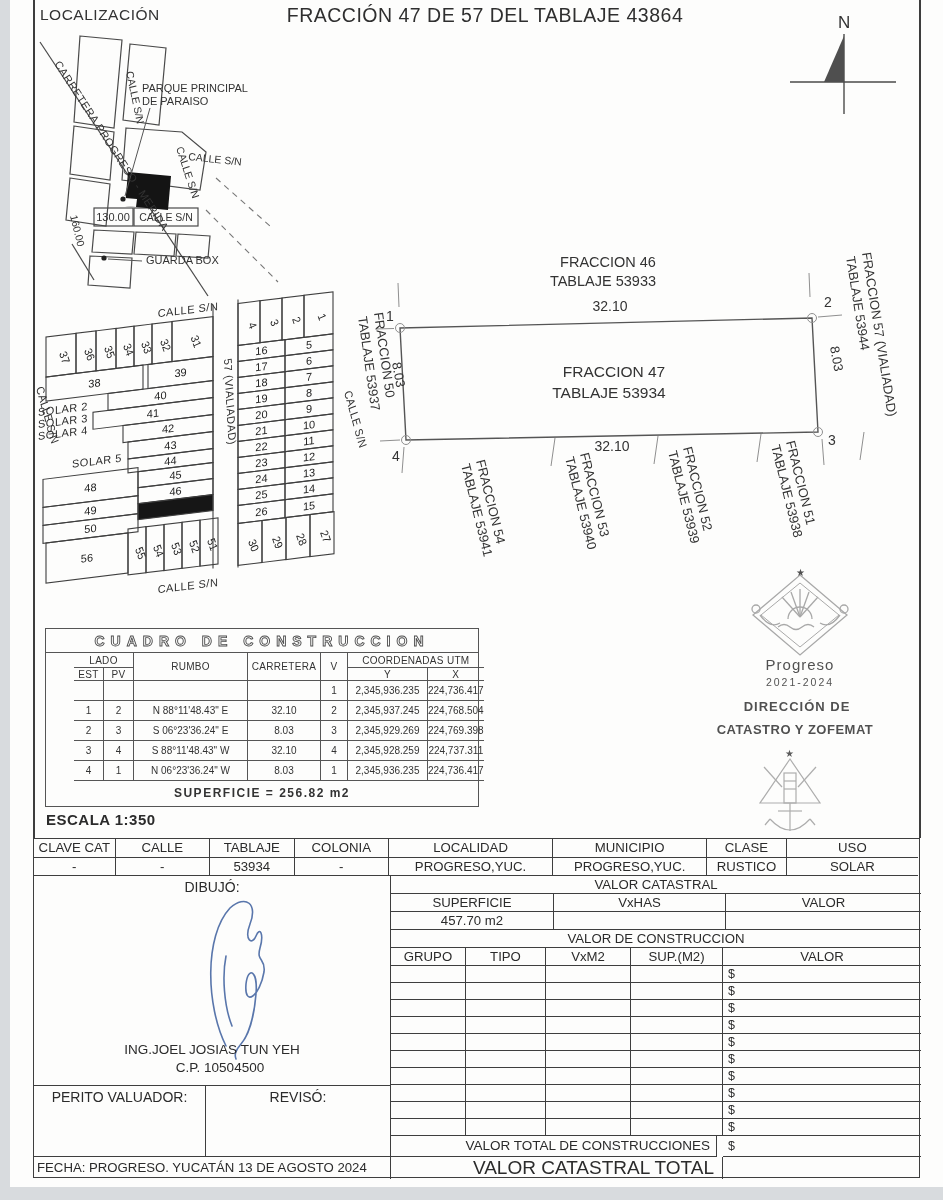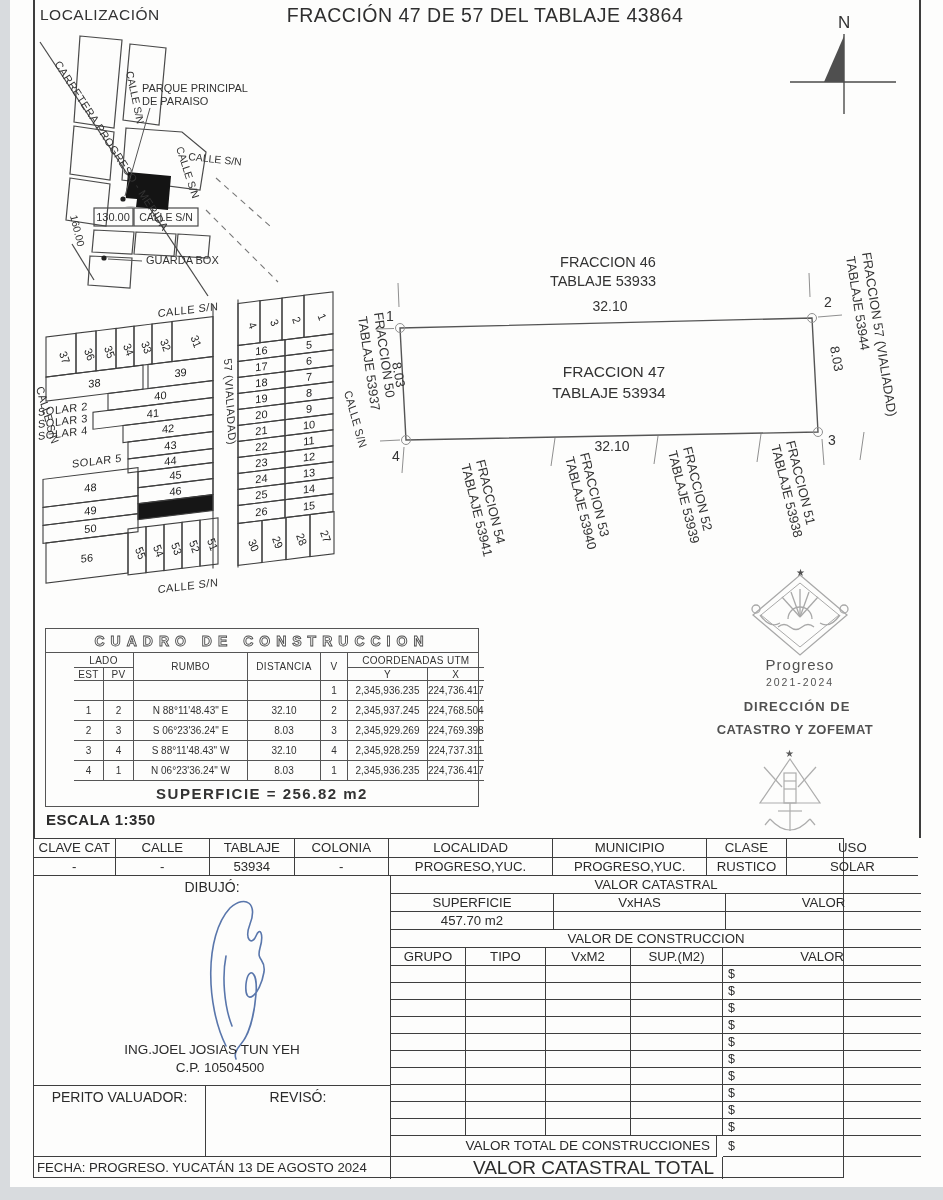--- a/index.html
+++ b/index.html
@@ -18,23 +18,23 @@
   
   .ct { left:45px; top:628px; width:434px; border:1.5px solid #555; background:#fdfdfc; }
   .ct-title { height:24px; line-height:24px; text-align:center; font-size:14px; font-weight:700; letter-spacing:6px; color:#4a4a4a; border-bottom:1.3px solid #555; }
   @supports (-webkit-text-stroke: 1px black) {
     .ct-title { color:#fdfdfc; -webkit-text-stroke:0.9px #4c4c4c; }
   }
   .ct-grid { display:grid; grid-template-columns:30px 30px 114px 73px 27px 80px 1fr; grid-template-rows:15px 13px repeat(5,20px);margin-left:28px; }
   .ctc { border-right:1px solid #555; border-bottom:1px solid #555; display:flex; align-items:center; justify-content:center; font-size:10px; color:#333; }
   .ctc.hd { font-size:10px; letter-spacing:.3px; }
   .ctc.no-r { border-right:none; }
-  .ct-foot { height:25px; line-height:25px; text-align:center; font-size:15px; font-weight:700; letter-spacing:1.5px; color:#333; }
+  .ct-foot { height:25px; line-height:25px; text-align:center; font-size:12px; font-weight:700; letter-spacing:1.5px; color:#333; }
   
-  .form { left:33px; top:838px; width:811px; height:340px; border:1.5px solid #3e3e3e; background:#fdfdfc; }
+  .form { left:33px; top:838px; width:887px; height:340px; border:1.5px solid #3e3e3e; background:#fdfdfc; }
   .fc { position:absolute; border-right:1.3px solid #3e3e3e; border-bottom:1.3px solid #3e3e3e; font-size:13.2px; text-align:center; color:#2b2b2b; }
   .fc.no-r { border-right:none; } .fc.no-b { border-bottom:none; }
   .rowflex { position:absolute; display:flex; }
   .rowflex > div { border-right:1.3px solid #3e3e3e; border-bottom:1.3px solid #3e3e3e; text-align:center; font-size:13.2px; }
   .rowflex > div:last-child { border-right:none; }
   .dollar-cell { text-align:left !important; padding-left:5px; font-size:12.5px !important; }
 </style>
 </head>
 <body>
 
@@ -303,21 +303,21 @@
       <path d="M440,574 l-5,6 M480,574 l5,6"></path>
     </g>
   </g>
 </svg>
 
 <div class="abs ct">
   <div class="ct-title">CUADRO DE CONSTRUCCION</div>
   <div class="ct-grid" id="ct-grid">
     <div class="ctc hd" style="grid-column:1/3;grid-row:1">LADO</div>
     <div class="ctc hd" style="grid-column:3;grid-row:1/3">RUMBO</div>
-    <div class="ctc hd" style="grid-column:4;grid-row:1/3">DISTANCIA</div>
+    <div class="ctc hd" style="grid-column:4;grid-row:1/3">CARRETERA</div>
     <div class="ctc hd" style="grid-column:5;grid-row:1/3">V</div>
     <div class="ctc hd no-r" style="grid-column:6/8;grid-row:1">COORDENADAS UTM</div>
     <div class="ctc hd" style="grid-column:1;grid-row:2">EST</div>
     <div class="ctc hd" style="grid-column:2;grid-row:2">PV</div>
     <div class="ctc hd" style="grid-column:6;grid-row:2">Y</div>
     <div class="ctc hd no-r" style="grid-column:7;grid-row:2">X</div>
   <div class="ctc"></div>
       <div class="ctc"></div>
       <div class="ctc"></div>
       <div class="ctc"></div>

